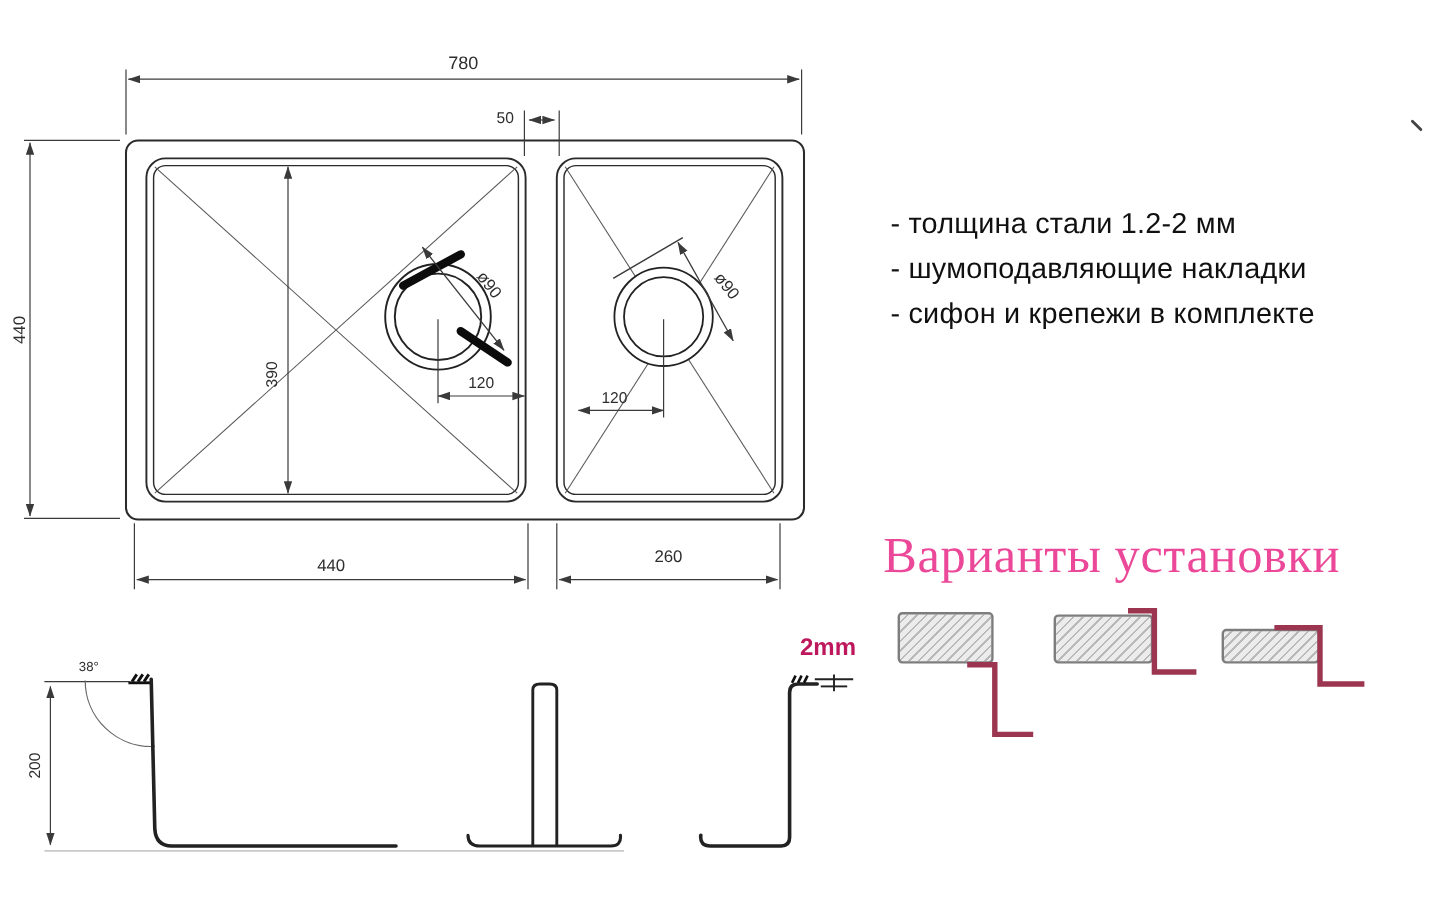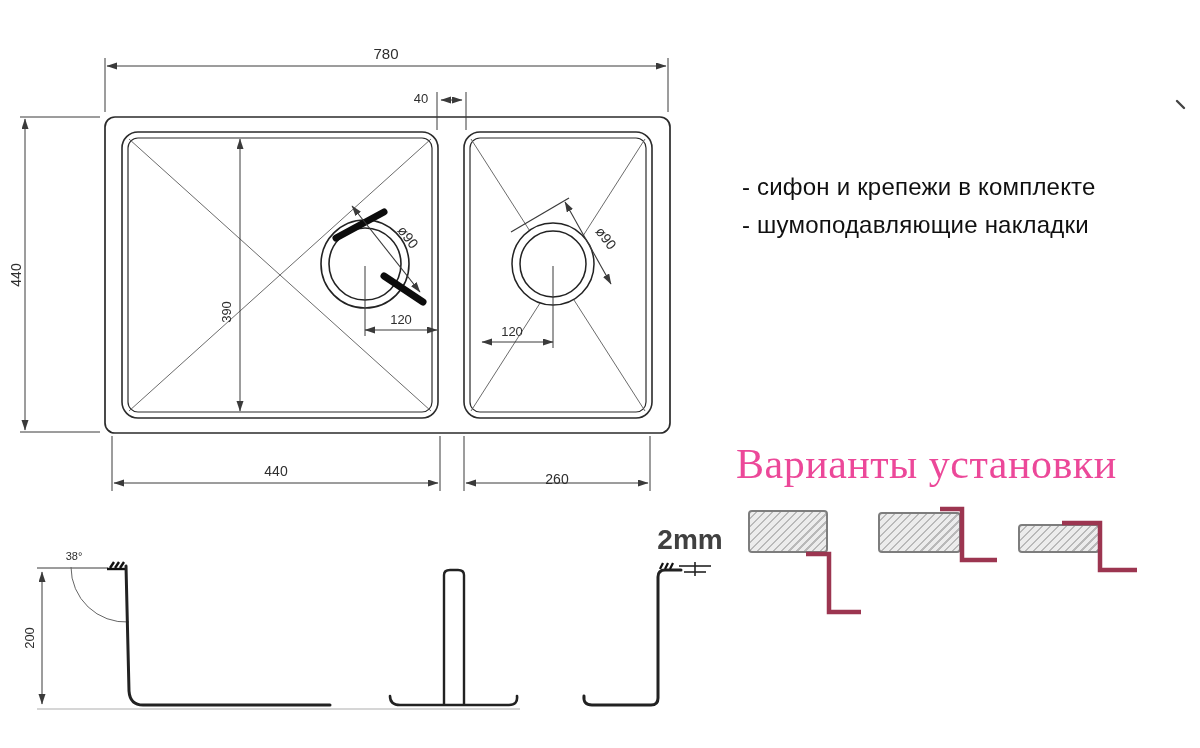--- a/index.html
+++ b/index.html
@@ -12,21 +12,21 @@
     position:absolute;color:#2e2e2e;white-space:nowrap;
     font-family:"Liberation Sans",sans-serif;
     transform:translate(-50%,-50%);
   }
   .rot90{transform:translate(-50%,-50%) rotate(-90deg);}
   .rot52{transform:translate(-50%,-50%) rotate(52deg);}
   .f15{font-size:15px;}
   .f14{font-size:14px;}
   .f13{font-size:13px;}
   .f11{font-size:11px;}
-  .mm{font-size:28px;font-weight:600;color:#404040;text-align:right;}
+  .mm{font-size:20px;font-weight:600;color:#be185d;text-align:right;}
   #specs{
     position:absolute;left:742px;top:168px;
     font-size:24px;line-height:37.5px;color:#101010;letter-spacing:.2px;
   }
   #specs span{display:block;}
   #install-heading{
     position:absolute;left:736px;top:440px;
     font-family:"Liberation Serif",serif;
     font-size:42px;color:#ec4899;letter-spacing:.5px;
   }
@@ -161,33 +161,34 @@
     <g fill="none" stroke="#9c3550" stroke-width="4.5">
       <path d="M806,554 L829,554 L829,612 L861,612"></path>
       <path d="M940,509 L962,509 L962,560 L997,560"></path>
       <path d="M1062,523 L1100,523 L1100,570 L1137,570"></path>
     </g>
 
     <line x1="1177" y1="101" x2="1184" y2="108" stroke="#444" stroke-width="2.4" stroke-linecap="round"></line>
   </svg>
 
   <span class="lbl f15" style="left:386px;top:53px;">780</span>
-  <span class="lbl f13" style="left:421px;top:98px;">40</span>
+  <span class="lbl f13" style="left:421px;top:98px;">50</span>
   <span class="lbl f14 rot90" style="left:16px;top:275px;">440</span>
   <span class="lbl f13 rot90" style="left:226px;top:312px;">390</span>
   <span class="lbl f14 rot52" style="left:408px;top:237px;">ø90</span>
   <span class="lbl f14 rot52" style="left:606px;top:238px;">ø90</span>
   <span class="lbl f13" style="left:401px;top:319px;">120</span>
   <span class="lbl f13" style="left:512px;top:331px;">120</span>
   <span class="lbl f14" style="left:276px;top:471px;">440</span>
-  <span class="lbl f14" style="left:557px;top:479px;">260</span>
+  <span class="lbl f14" style="left:557px;top:463px;">260</span>
   <span class="lbl f13 rot90" style="left:29px;top:638px;">200</span>
   <span class="lbl f11" style="left:74px;top:556px;">38°</span>
   <span class="lbl mm" style="left:690px;top:540px;">2mm</span>
 
   <div id="specs">
+    <span>- толщина стали 1.2-2 мм</span>
+    <span>- шумоподавляющие накладки</span>
     <span>- сифон и крепежи в комплекте</span>
-    <span>- шумоподавляющие накладки</span>
   </div>
 
   <div id="install-heading">Варианты установки</div>
 
 </div>
 
 </body></html>

